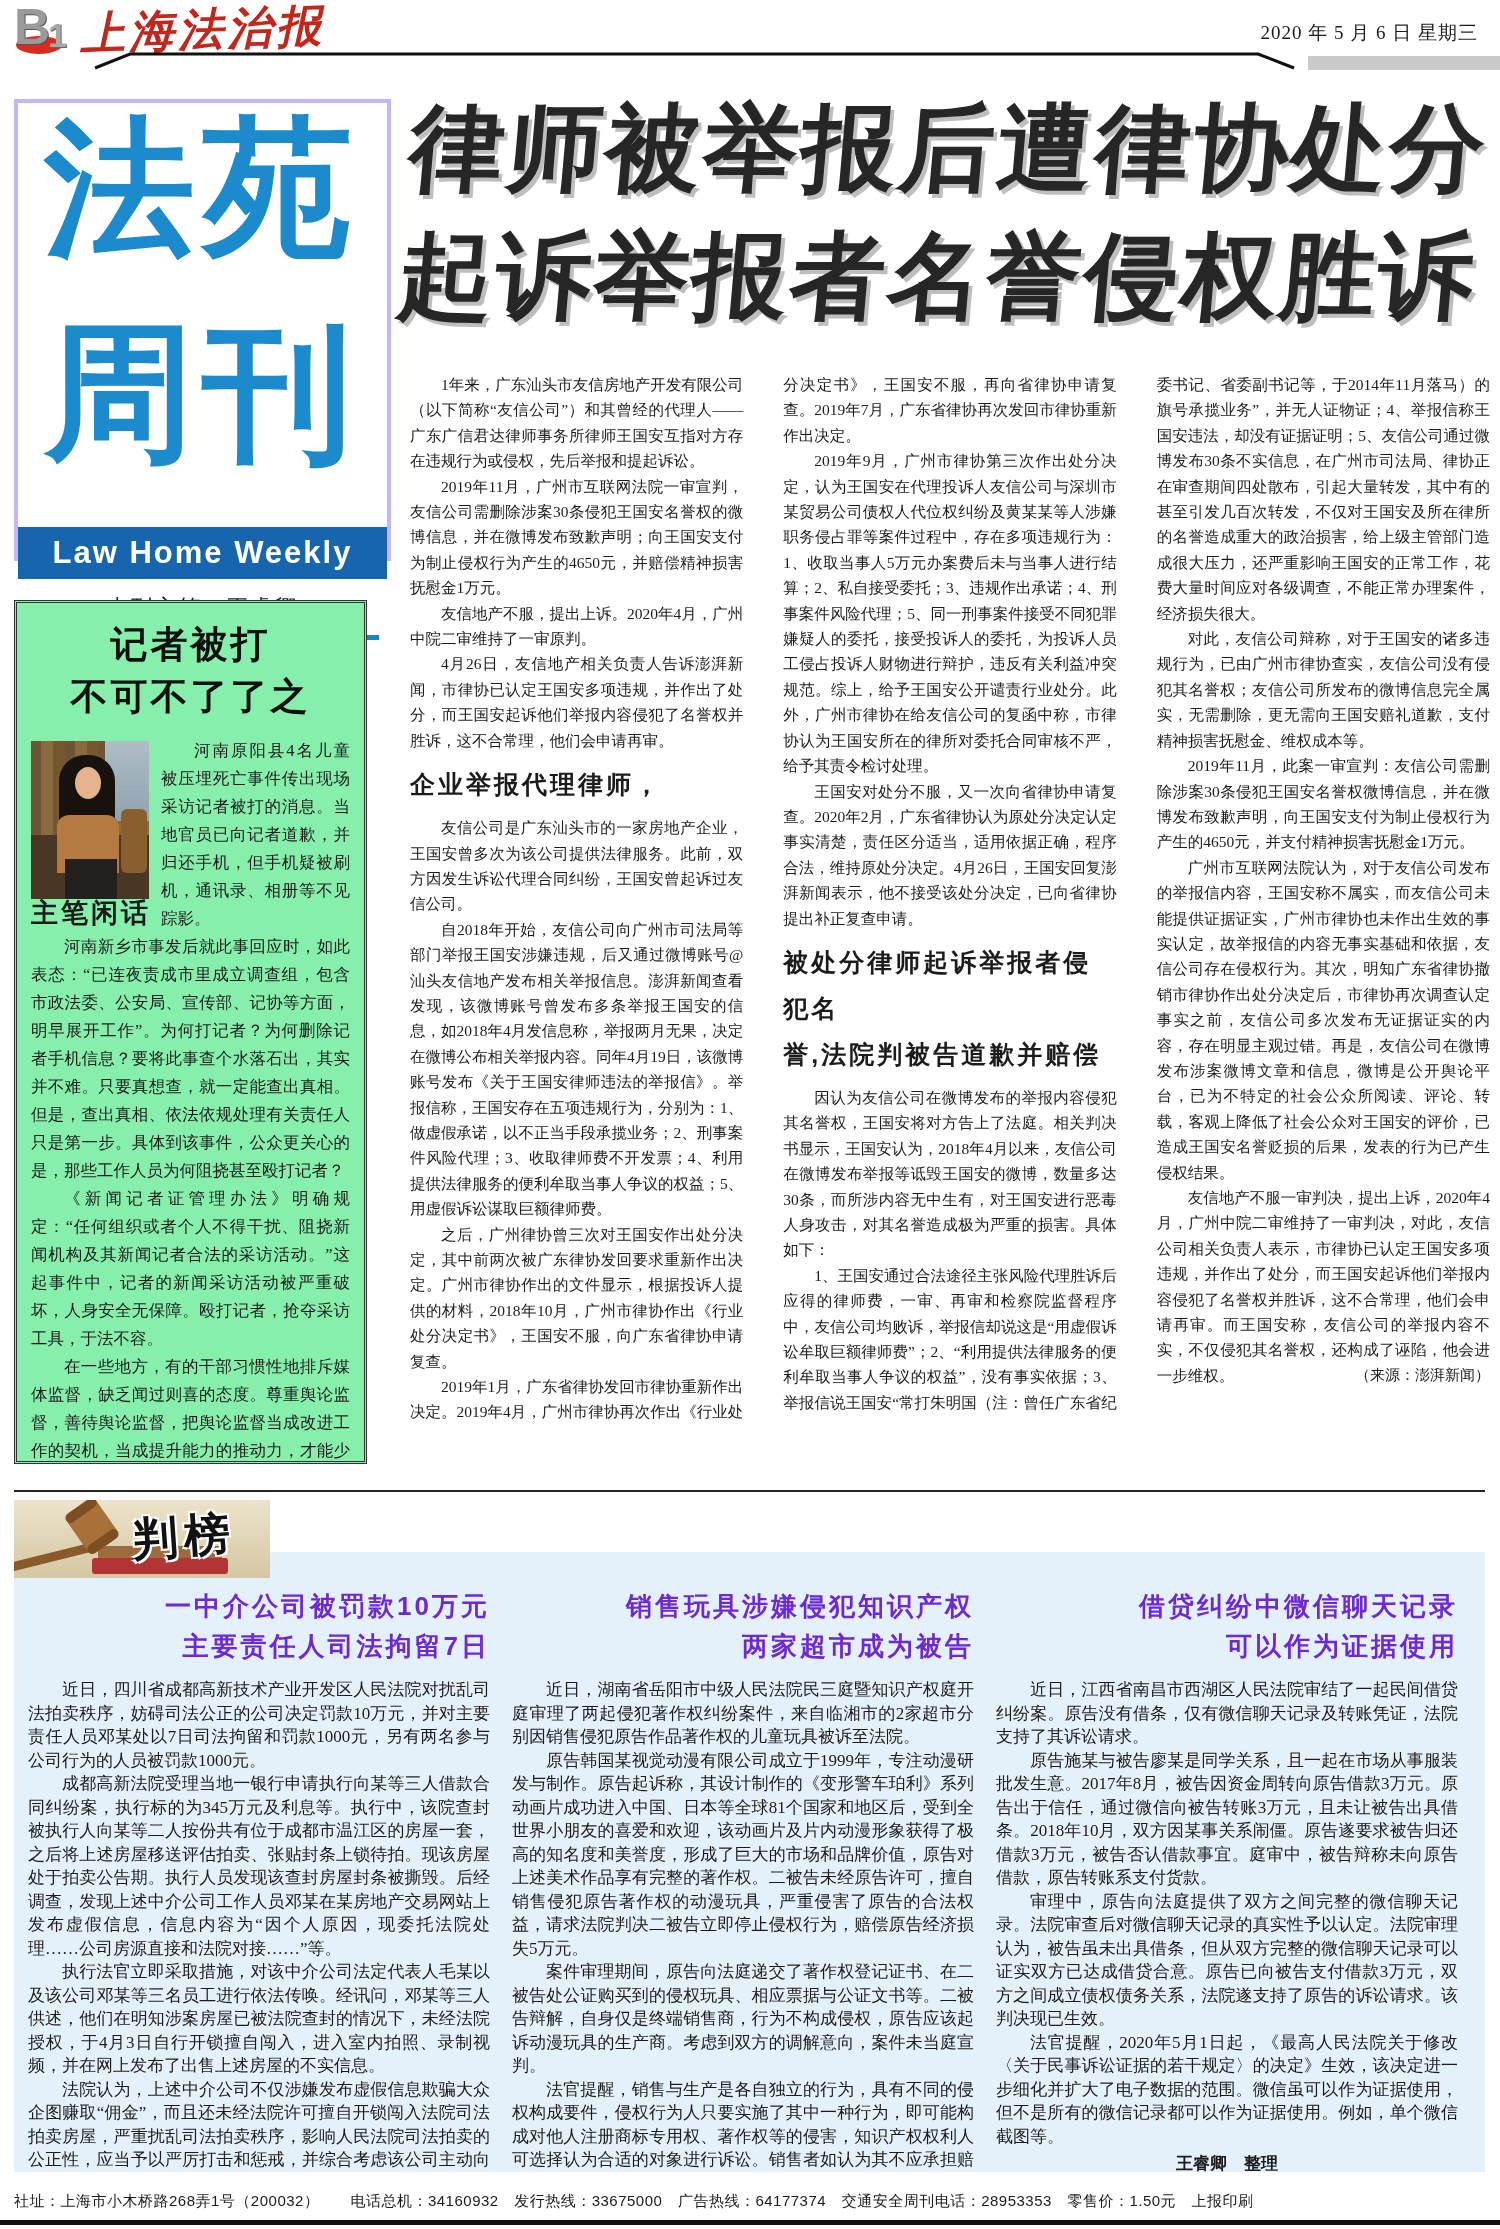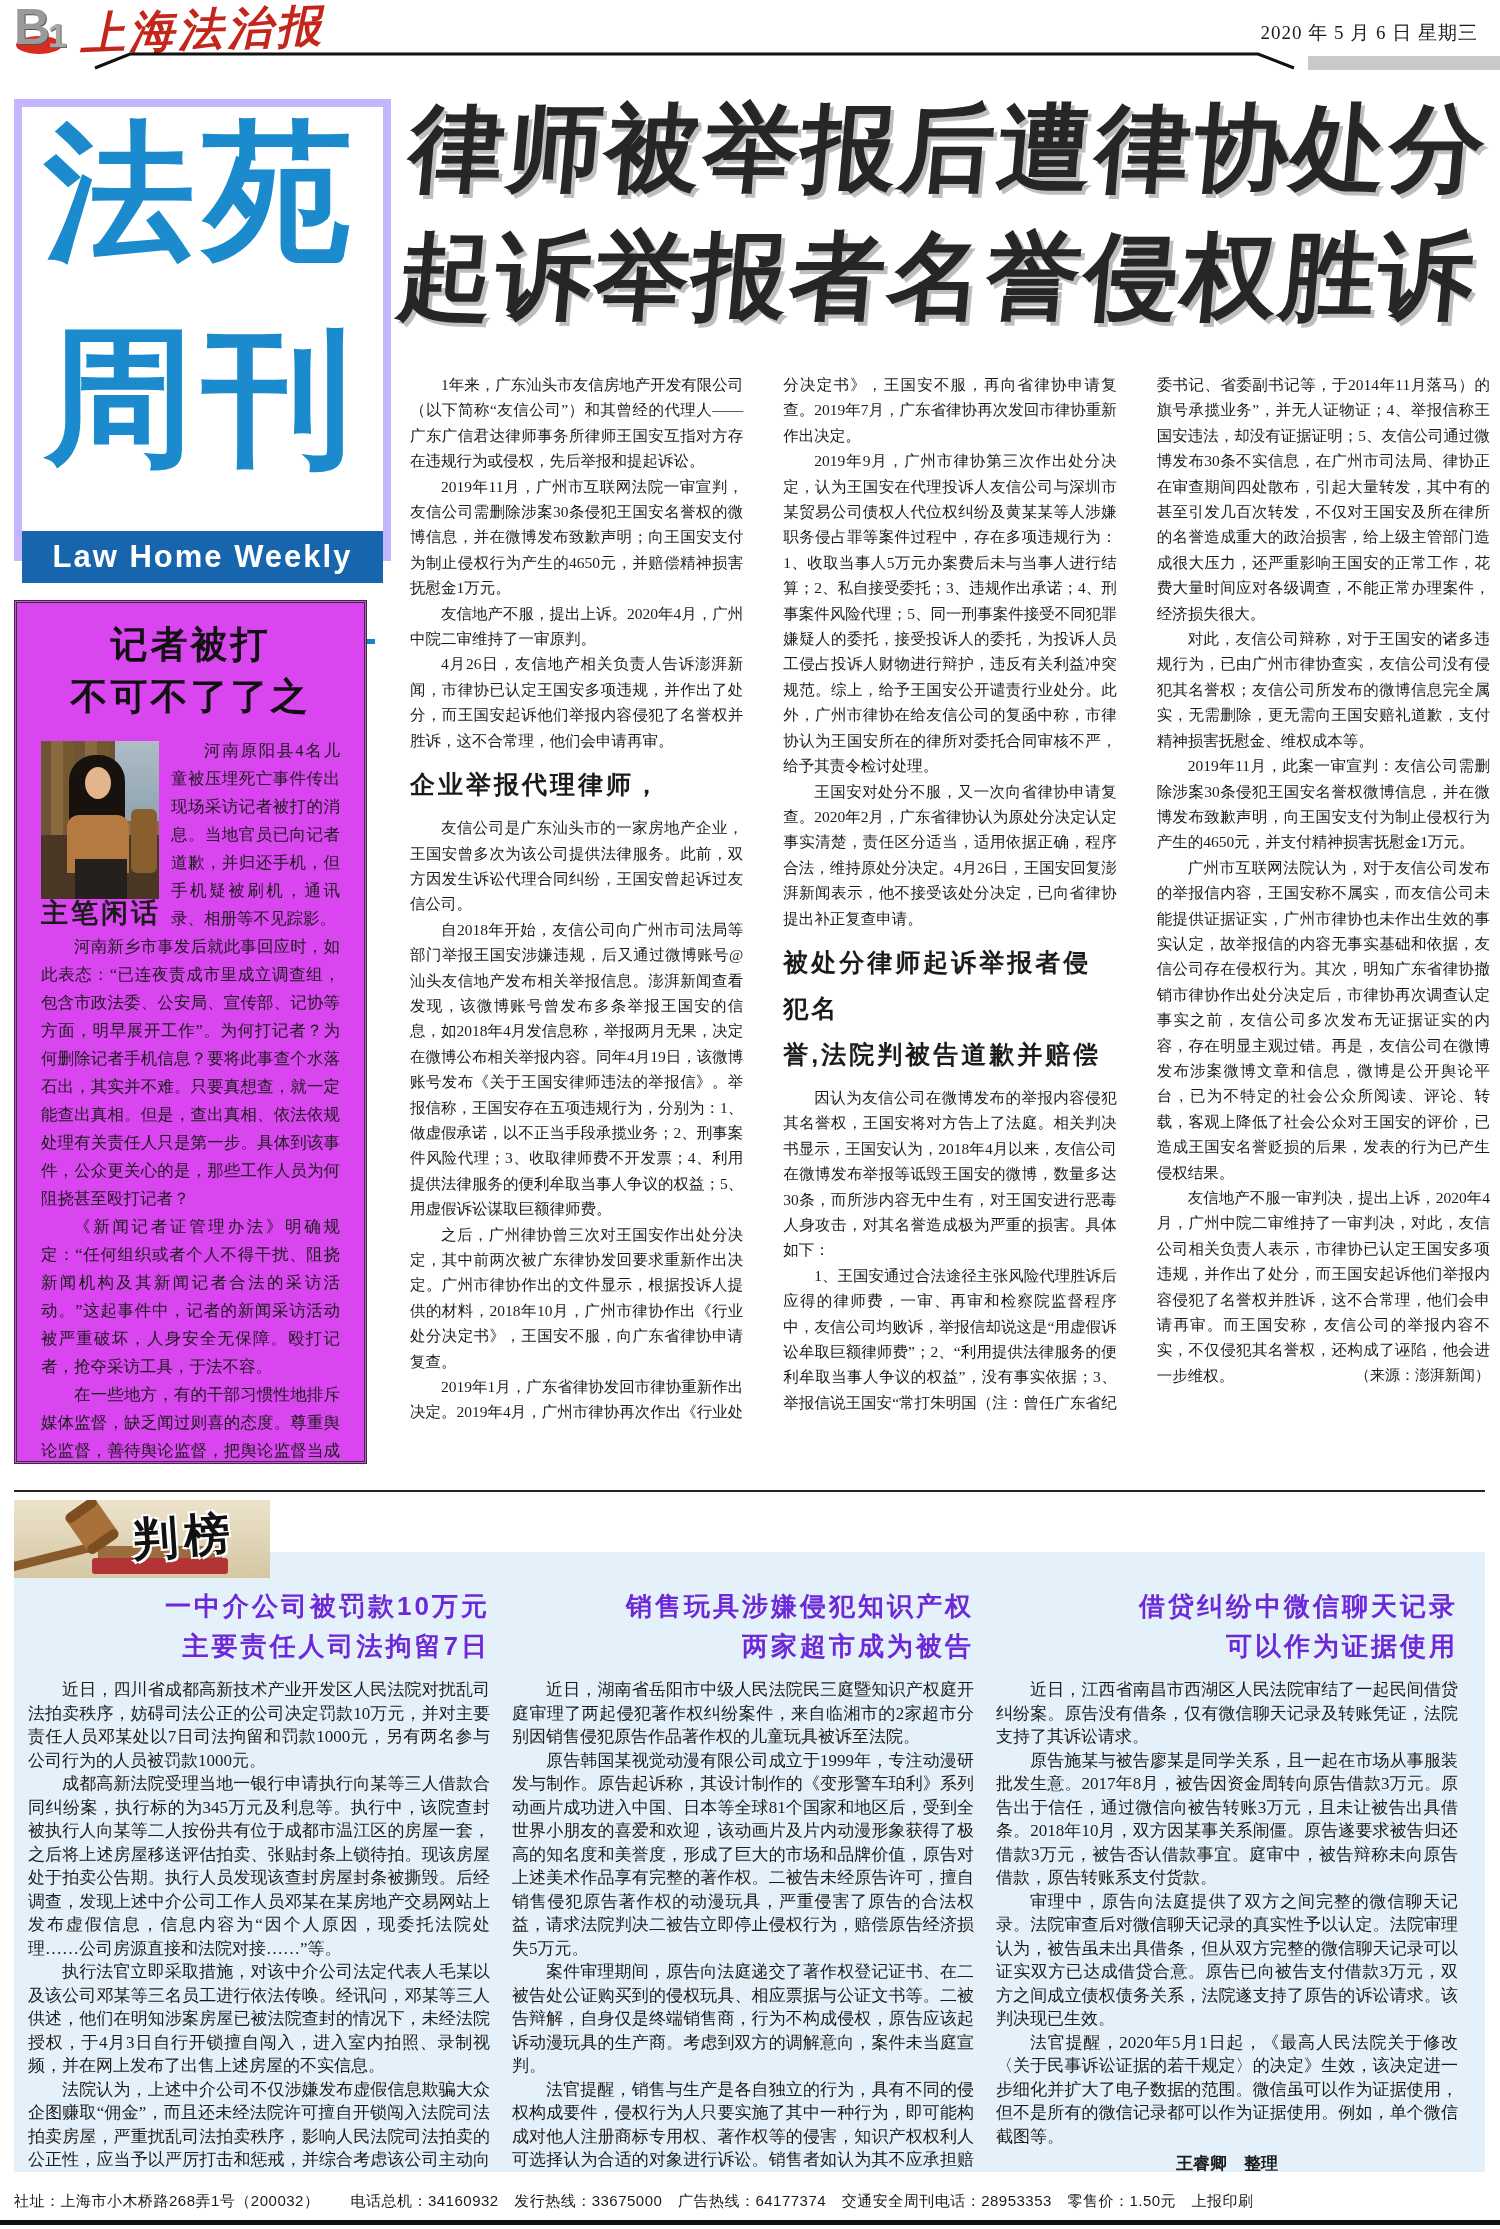--- a/index.html
+++ b/index.html
@@ -14,21 +14,21 @@
         font-size:50px;color:#9a9a9a;text-shadow:1px 1px 0 #555;}
   .b1-one{position:absolute;left:34px;top:12px;font-family:"Liberation Sans",sans-serif;font-weight:900;
         font-size:34px;color:#a8a8a8;text-shadow:1px 1px 0 #666;}
   .brand{left:80px;top:0px;font-size:45px;font-weight:900;font-style:italic;color:#c3261a;
         letter-spacing:4px;transform:rotate(-2deg);}
   .hdr-date{right:22px;top:20px;font-size:19px;letter-spacing:1px;}
   .hdr-rule{left:0;top:48px;width:1500px;height:26px;}
   .hdr-gray{left:1308px;top:56px;width:192px;height:14px;background:#c9c9c9;}
 
   
-  .masthead{left:14px;top:99px;width:377px;height:462px;border:8px solid #c4b5fd;box-sizing:border-box;
+  .masthead{left:14px;top:99px;width:377px;height:462px;border:4px solid #c4b5fd;box-sizing:border-box;
         background:#fff;text-align:center;}
   .mast-chars{margin-top:6px;line-height:158px;font-family:"Liberation Sans",sans-serif;}
   .mast-chars span{font-size:150px;font-weight:900;color:#1b8bcd;letter-spacing:8px;}
   .mast-bar{margin-top:8px;height:52px;background:#1766ad;color:#fff;font-family:"Liberation Sans",sans-serif;
         font-weight:bold;font-size:31px;line-height:52px;letter-spacing:2px;}
   .mast-editor{margin-top:14px;font-size:22px;letter-spacing:2px;}
   .mast-underline{margin:12px 8px 0 8px;height:5px;background:#1886c4;}
 
   
   .headline{left:404px;top:84px;width:1088px;font-family:"Liberation Sans",sans-serif;font-weight:900;
@@ -40,21 +40,21 @@
   .main-article{left:410px;top:372px;width:1080px;height:1118px;column-count:3;column-gap:40px;
         font-size:15.5px;line-height:25.4px;text-align:justify;overflow:hidden;}
   .para{margin:0;text-indent:2em;}
   .subhead{font-family:"Liberation Sans",sans-serif;font-weight:bold;font-size:25px;line-height:46px;
         letter-spacing:3px;text-align:left;margin:8px 0;break-inside:avoid;}
   .src{float:right;font-size:15px;color:#222;}
   .sigline{margin:4px 0 0 0;text-align:center;font-weight:bold;font-family:"Liberation Sans",sans-serif;}
 
   
   .col-box{left:14px;top:600px;width:353px;height:864px;border:3px double #333;box-sizing:border-box;
-        background:#d946ef;padding:16px 24px;overflow:hidden;}
+        background:#86efac;padding:16px 14px;overflow:hidden;}
   .col-title{text-align:center;font-family:"Liberation Sans",sans-serif;font-weight:900;font-size:37px;
         line-height:52px;letter-spacing:3px;color:#101010;}
   .col-body{margin-top:14px;font-size:16.5px;line-height:28px;text-align:justify;}
   .photo-wrap{float:left;width:120px;margin:4px 10px 4px 0;}
   .photo{position:relative;width:118px;height:158px;overflow:hidden;
         background:repeating-linear-gradient(90deg,#6d5434 0 10px,#8a6b40 10px 22px,#75582f 22px 34px);}
   .ph-window{position:absolute;right:0;top:0;width:44px;height:80px;background:linear-gradient(#aebdc6,#8fa3b0);}
   .ph-chair{position:absolute;left:0;bottom:0;width:118px;height:64px;background:#4a3624;}
   .ph-arm{position:absolute;right:2px;bottom:26px;width:26px;height:64px;background:#8a5f2e;border-radius:6px;}
   .ph-hair{position:absolute;left:28px;top:14px;width:56px;height:86px;background:#17120e;border-radius:26px 26px 18px 18px;}

